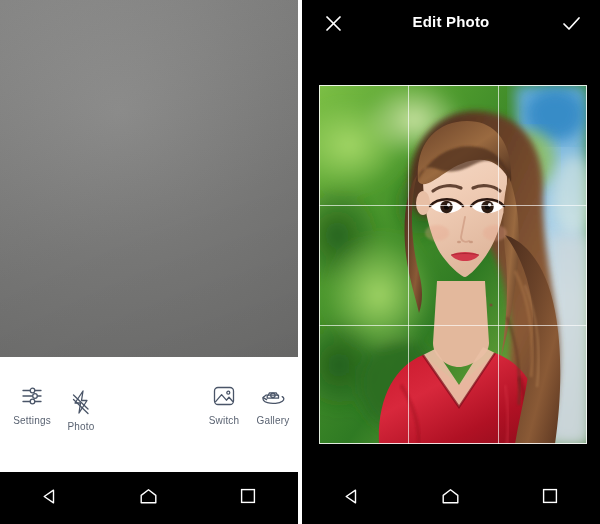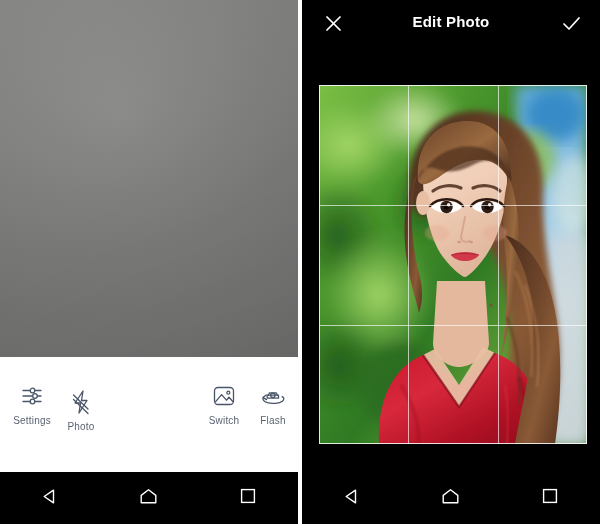--- a/index.html
+++ b/index.html
@@ -187,21 +187,21 @@
         <span class="glyph">
           <svg width="26" height="24" viewBox="0 0 26 24" fill="none" stroke="#4a5568" stroke-width="1.3" stroke-linejoin="round" stroke-linecap="round">
             <path d="M8.2 11.2 L9.5 8.9 L16.2 8.9 L17.5 11.2"></path>
             <path d="M7.2 11.2 L18.5 11.2 L18.5 14.2 L7.2 14.2 Z"></path>
             <circle cx="12.9" cy="11.3" r="2.2"></circle>
             <path d="M3.4 13.4 C2.2 15.2 3.6 17.6 7.4 18.7 C12.3 20.1 19.4 19.4 22.4 17.2
                      C24.6 15.6 24.1 13.6 22.2 12.6"></path>
             <path d="M6.2 11.0 L3.0 13.6 L6.6 15.6"></path>
           </svg>
         </span>
-        <span class="lbl">Flash</span>
+        <span class="lbl">Gallery</span>
       </div>
     </div>
 
     <div class="navbar">
       <div class="nav-btn">
         <span>
           <svg width="17" height="17" viewBox="0 0 17 17" fill="none" stroke="#ffffff" stroke-width="1.4" stroke-linejoin="round">
             <path d="M12.5 2.2 L3.2 8.5 L12.5 14.8 Z"></path>
           </svg>
         </span>

